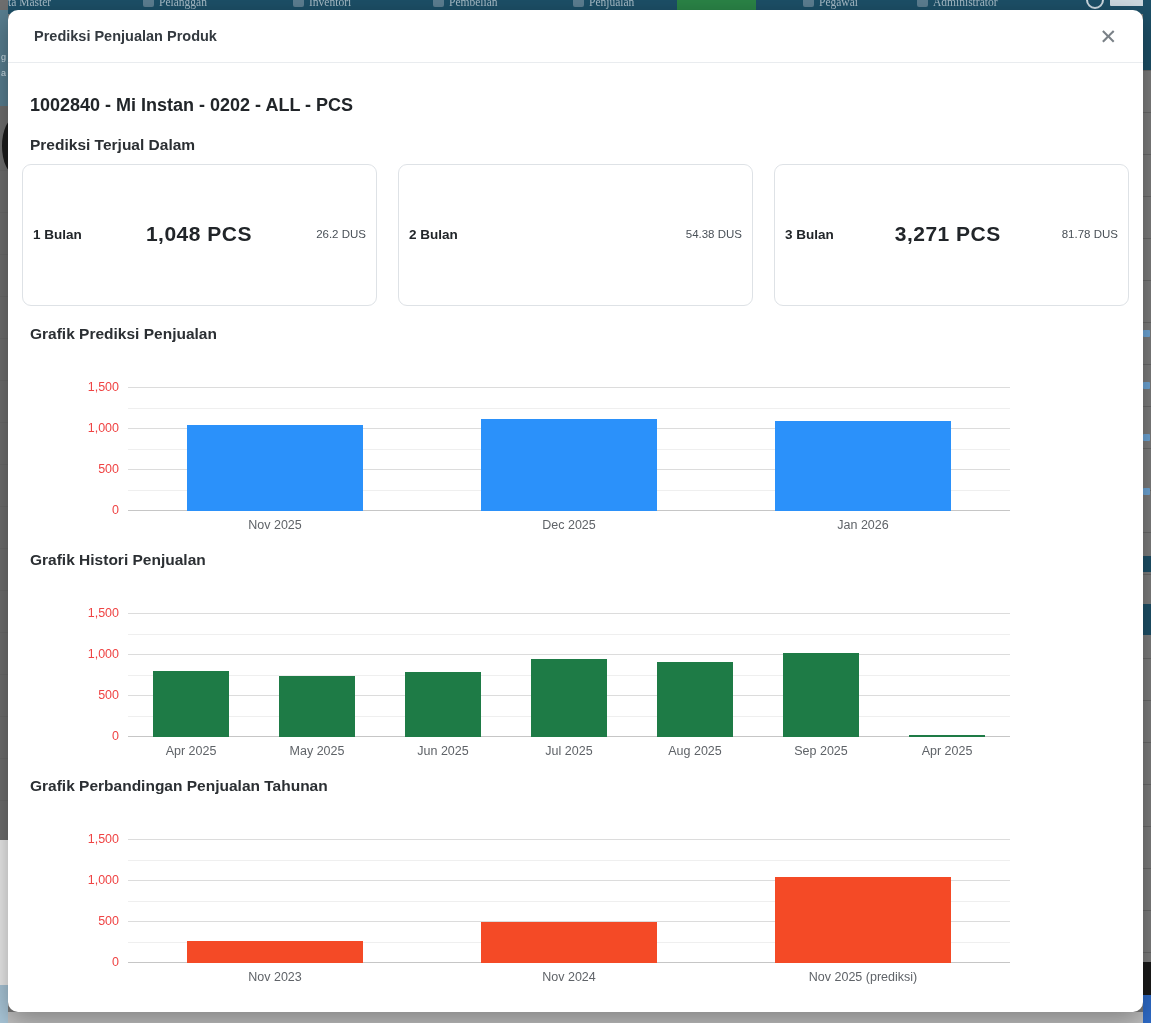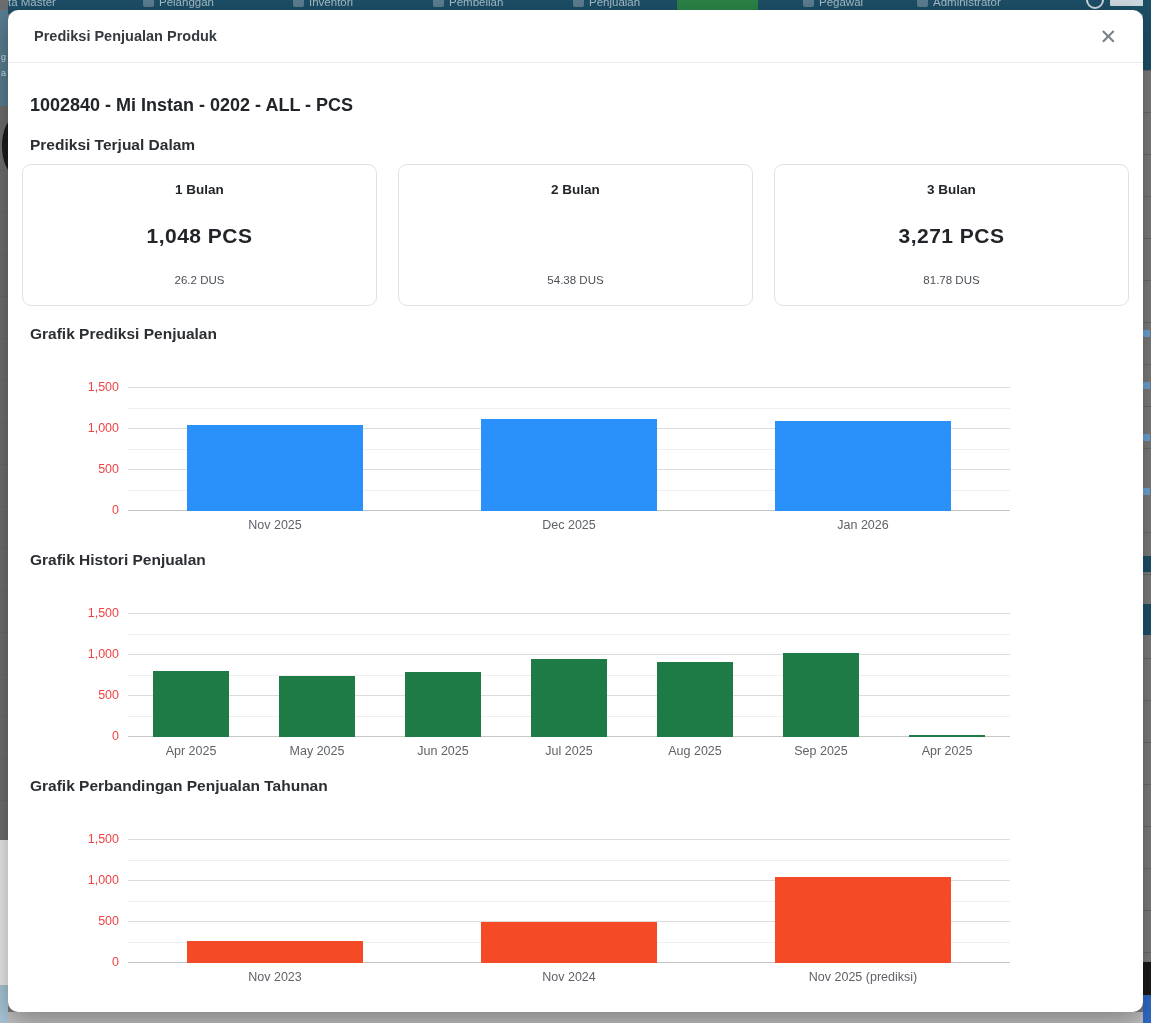--- a/index.html
+++ b/index.html
@@ -5,21 +5,21 @@
   html,body{margin:0;padding:0;}
   body{
     width:1151px;height:1023px;overflow:hidden;
     font-family:"Liberation Sans", sans-serif;
     background:#7c7c7c;
   }
   .screen{position:relative;width:1151px;height:1023px;}
 
   
   .backdrop{position:absolute;inset:0;background:#7c7c7c;}
-  .topnav{position:absolute;top:0;left:0;right:0;height:14px;background:#1d5068;overflow:hidden;}
+  .topnav{position:absolute;top:0;left:0;right:0;height:14px;background:#1d5068;overflow:hidden;font-family:Liberation Serif, serif;}
   .nav-item{position:absolute;top:-7px;display:flex;align-items:center;gap:5px;height:17px;color:#a9bec9;font-size:11.5px;white-space:nowrap;}
   .nav-item .nav-icon{width:11px;height:11px;border-radius:2px;background:#5d7f92;flex:none;}
   .nav-item.active{top:0;height:10px;background:#2b8547;padding:16px 10px;color:#d7ecd9;}
   .nav-item.active .nav-icon{background:#e8f5e9;margin-top:-6px;}
   .nav-item.active .nav-label{margin-top:-7px;}
   .app-logo{position:absolute;top:-9px;left:1086px;display:flex;gap:6px;align-items:center;}
   .app-logo .ring{width:14px;height:14px;border:2.5px solid #cfdbe2;border-radius:50%;}
   .app-logo .wordmark{width:44px;height:12px;background:#cfdbe2;border-radius:1px;}
 
   .edge-strip{position:absolute;top:0;bottom:0;width:8px;overflow:hidden;}
@@ -50,21 +50,21 @@
   .modal-body{flex:1;padding:0 14px;position:relative;}
 
   .product-title{margin:30px 0 0 8px;font-size:18px;font-weight:700;color:#212529;line-height:24px;}
   .section-title{margin:18px 0 0 8px;font-size:15.5px;font-weight:700;color:#2b2f33;line-height:19px;}
   .cards-title{margin-top:18px;}
 
   
   .cards{display:flex;gap:21px;margin-top:10px;}
   .card{
     flex:1;height:142px;border:1px solid #dee2e6;border-radius:9px;background:#fff;
-    display:flex;flex-direction:column;align-items:center;justify-content:space-between;
+    display:flex;flex-direction:row;align-items:center;justify-content:space-between;
     padding:17px 10px 19px 10px;box-sizing:border-box;
   }
   .card-period{font-size:13.5px;font-weight:600;color:#212529;}
   .card-pcs{font-size:21px;font-weight:700;color:#212529;letter-spacing:.5px;}
   .card-dus{font-size:11.5px;color:#495057;}
 
   
   .chart{display:flex;padding-top:44px;}
   .yaxis{position:relative;flex:none;width:106px;height:124px;}
   .ytick{position:absolute;right:9px;font-size:12.5px;color:#ef4444;height:14px;line-height:14px;white-space:nowrap;}

